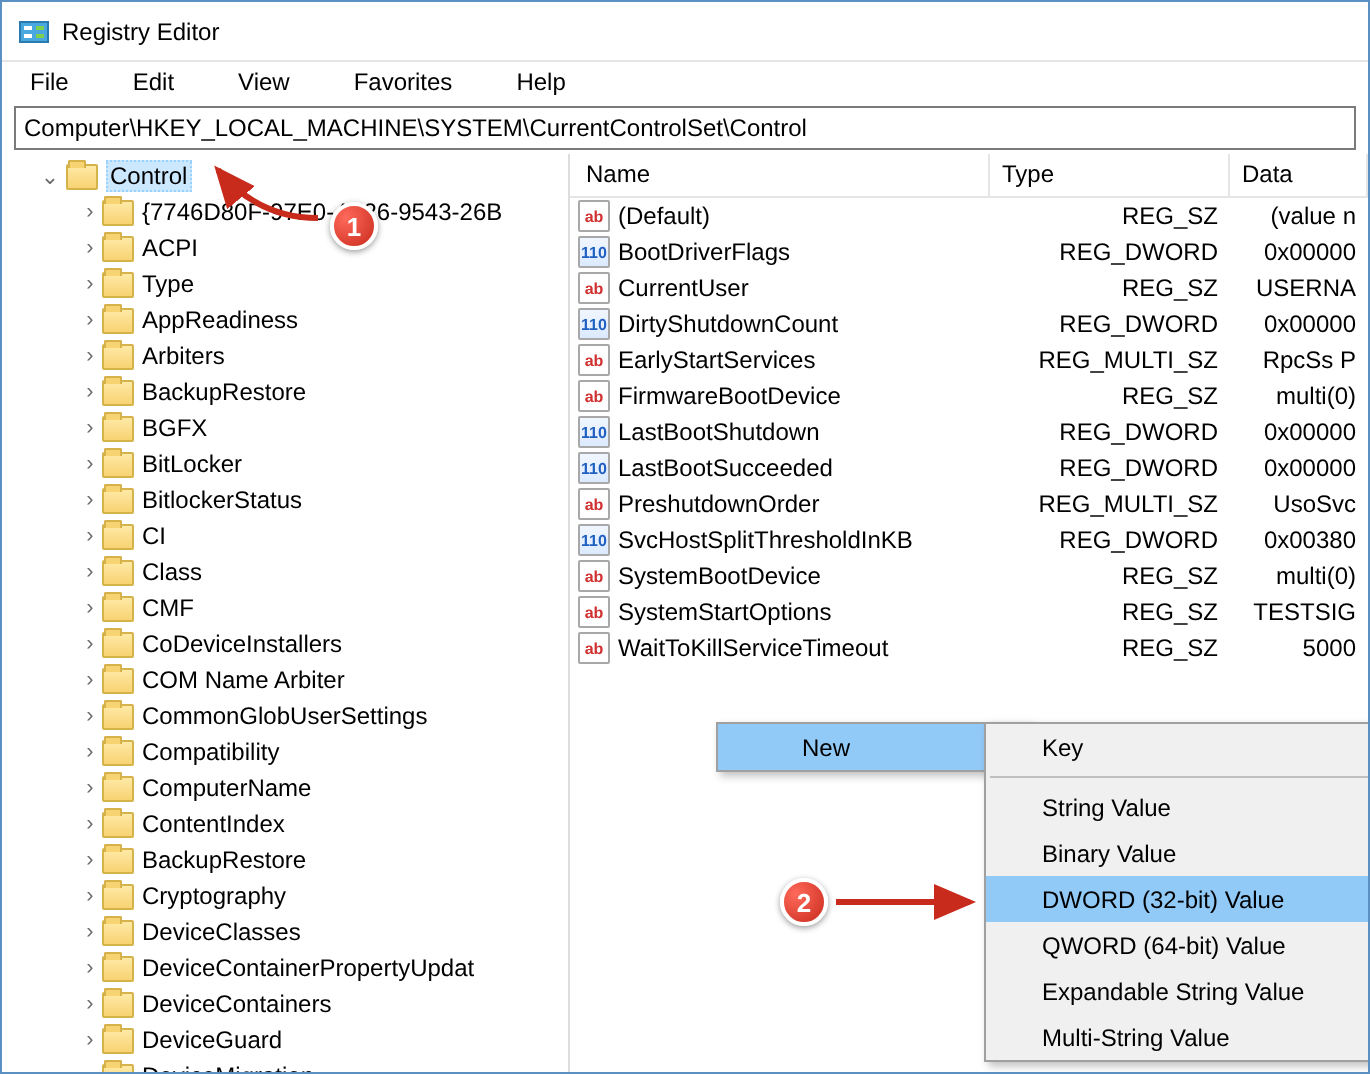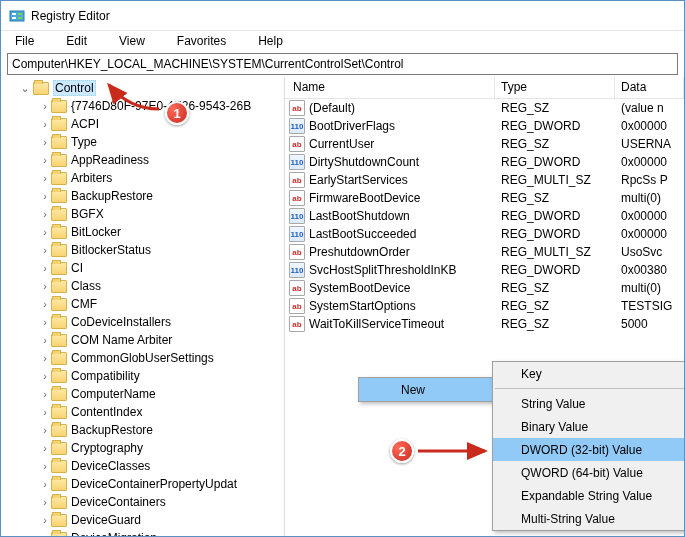--- a/index.html
+++ b/index.html
@@ -21,30 +21,30 @@
 .tree-row .expander.sub { left: 38px; }
 .tree-row .folder { width: 16px; height: 13px; background: linear-gradient(180deg,#ffe9a6 0%,#f7d372 100%); border: 1px solid #d6b24a; border-radius: 1px; margin-right: 4px; display:inline-block; position: relative; }
 .tree-row .folder::before { content:""; position:absolute; top:-3px; left:0; width:7px; height:3px; background:#f7d372; border:1px solid #d6b24a; border-bottom:none; border-radius:1px 1px 0 0;}
 .tree-row .label { font-size: 12px; }
 .listview { flex: 1; overflow: hidden; position: relative; }
 .list-header { display: flex; height: 22px; border-bottom: 1px solid #e5e5e5; background: #fff; }
 .list-header .col { padding: 3px 6px; border-right: 1px solid #e5e5e5; font-size: 12px; color: #000; }
 .col-name { width: 210px; padding-left: 8px !important; }
 .col-type { width: 120px; }
 .col-data { flex: 1; }
-.list-body .row { display: flex; height: 18px; align-items: center; }
+.list-body .row { display: flex; height: 18px; align-items: center; text-align: right; }
 .list-body .row .cell { padding: 0 6px; white-space: nowrap; overflow: hidden; font-size: 12px; }
 .list-body .row .name-cell { width: 210px; display: flex; align-items: center; padding-left: 4px; }
 .list-body .row .type-cell { width: 120px; }
 .list-body .row .data-cell { flex: 1; }
 .val-icon { width: 16px; height: 16px; margin-right: 4px; display: inline-flex; align-items:center; justify-content:center; border:1px solid #a8a8a8; border-radius:1px; font-size:8px; font-weight:bold; background:#fff; }
 .val-icon.str { color:#d03030; }
 .val-icon.bin { color:#2060c0; background: linear-gradient(#f0f6ff,#dceaff); }
 .ctx-menu { position: absolute; background: #f0f0f0; border: 1px solid #a0a0a0; box-shadow: 2px 2px 4px rgba(0,0,0,0.25); z-index: 20; }
-.ctx-menu.sub1 { left: 357px; top: 376px; width: 157px; }
+.ctx-menu.sub1 { left: 357px; top: 360px; width: 157px; }
 .ctx-menu.sub2 { left: 491px; top: 360px; width: 220px; }
 .ctx-menu .mi { height: 23px; display: flex; align-items: center; padding: 0 20px 0 28px; font-size: 12px; cursor: default; position: relative; }
 .ctx-menu .mi.hl { background: #91c9f7; }
 .ctx-menu .mi.head { background: #91c9f7; padding-left: 42px; }
 .ctx-menu .mi .arrow { position:absolute; right:8px; font-size:10px; }
 .marker { position: absolute; width: 24px; height: 24px; border-radius: 50%; background: radial-gradient(circle at 30% 30%, #ff6a5a, #c82a1c); color:#fff; font-weight:bold; font-size:13px; display:flex; align-items:center; justify-content:center; border:2px solid #fff; box-shadow:0 1px 3px rgba(0,0,0,.4); z-index:40; }
 .marker.m1 { left: 164px; top: 100px; }
 .marker.m2 { left: 389px; top: 438px; }
 .arrow-svg { position:absolute; z-index:35; pointer-events:none; }
 .arrow1 { left: 98px; top: 78px; width: 70px; height: 40px; }

